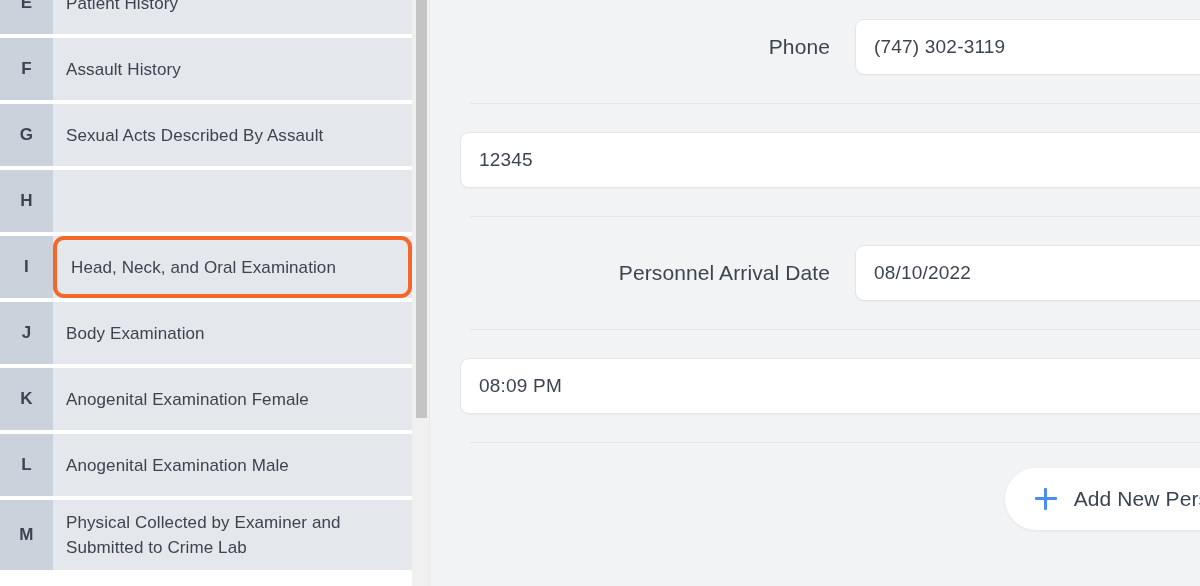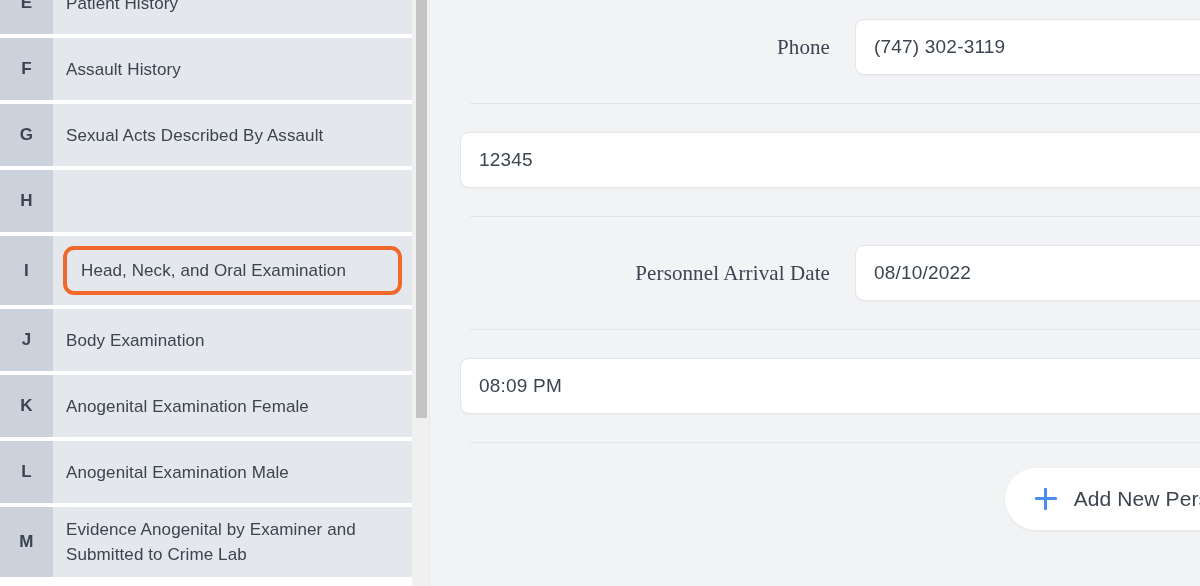--- a/index.html
+++ b/index.html
@@ -73,21 +73,21 @@
 
   .section-label {
     font-size: 17px;
     line-height: 25px;
     color: #3c4450;
     letter-spacing: 0.1px;
   }
 
   
   .section-row.is-active .section-label-wrap {
-    padding: 10px;
+    padding: 0;
   }
 
   .section-row.is-active .highlight-box {
     border: 4px solid #f2682a;
     border-radius: 11px;
     width: 100%;
     height: 100%;
     display: flex;
     align-items: center;
     padding: 8px 14px;
@@ -159,21 +159,20 @@
 
   .field-label {
     width: 395px;
     text-align: right;
     padding-right: 25px;
     font-size: 21px;
     line-height: 26px;
     color: #3c4450;
     letter-spacing: 0.1px;
     flex: 0 0 auto;
-    font-family: Liberation Serif, serif;
   }
 
   .field-input {
     flex: 1 1 auto;
     height: 56px;
     background: #ffffff;
     border: 1px solid #e3e5e9;
     border-radius: 9px;
     display: flex;
     align-items: center;
@@ -307,21 +306,21 @@
       <div class="section-row">
         <div class="section-letter">L</div>
         <div class="section-label-wrap">
           <span class="section-label">Anogenital Examination Male</span>
         </div>
       </div>
 
       <div class="section-row">
         <div class="section-letter">M</div>
         <div class="section-label-wrap">
-          <span class="section-label">Evidence Anogenital by Examiner and Submitted to Crime Lab</span>
+          <span class="section-label">Physical Collected by Examiner and Submitted to Crime Lab</span>
         </div>
       </div>
 
     </div>
 
     <div class="scroll-track"></div>
     <div class="scroll-thumb"></div>
     <div class="sidebar-edge"></div>
   </nav>
 

